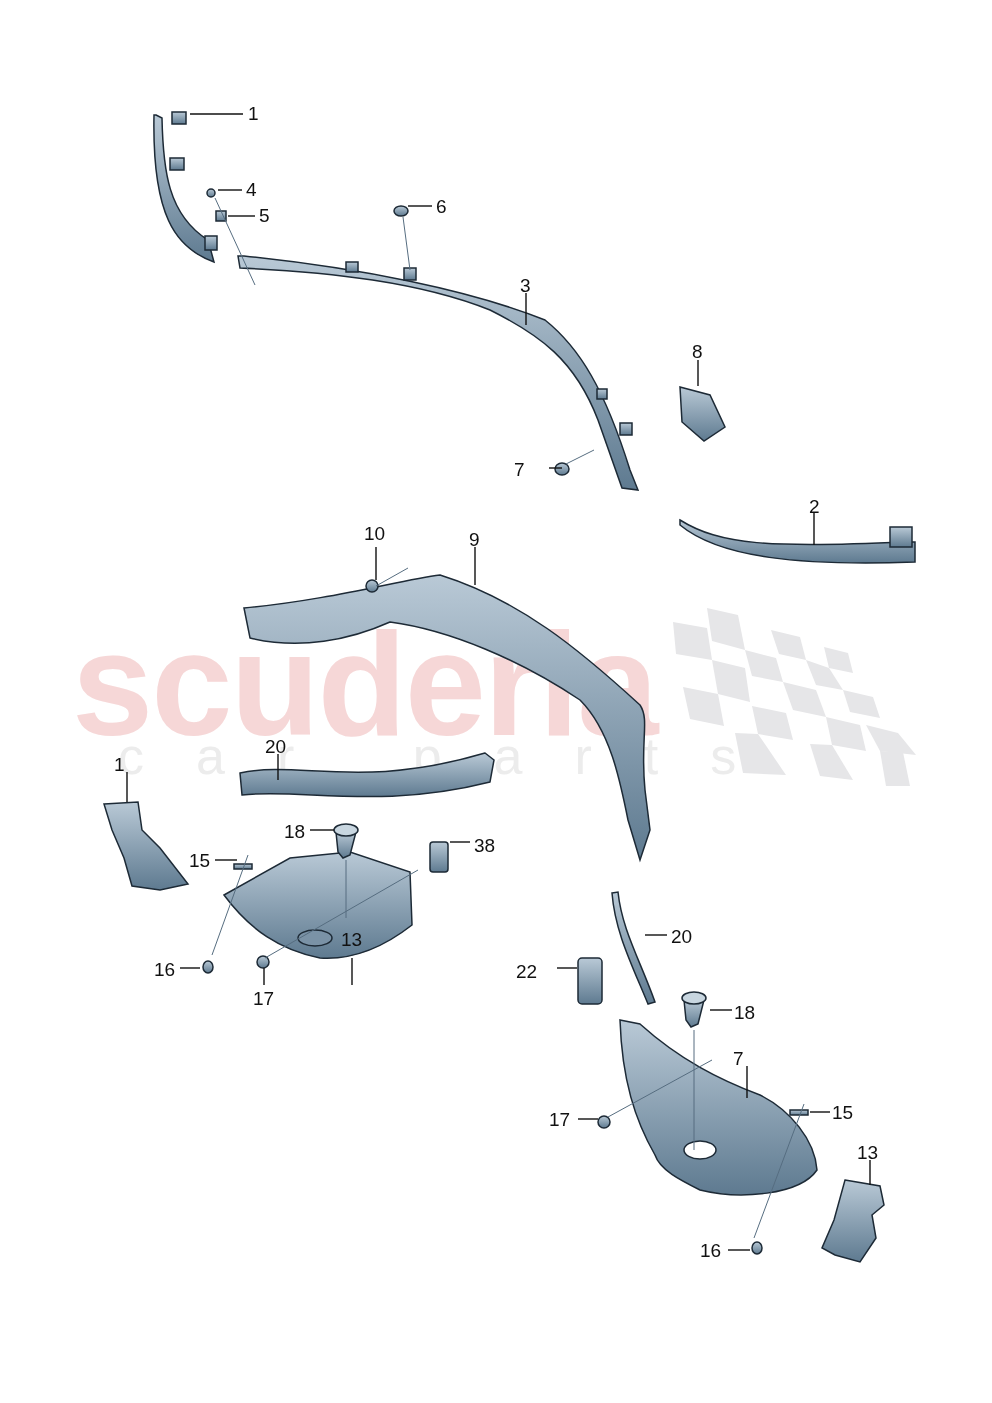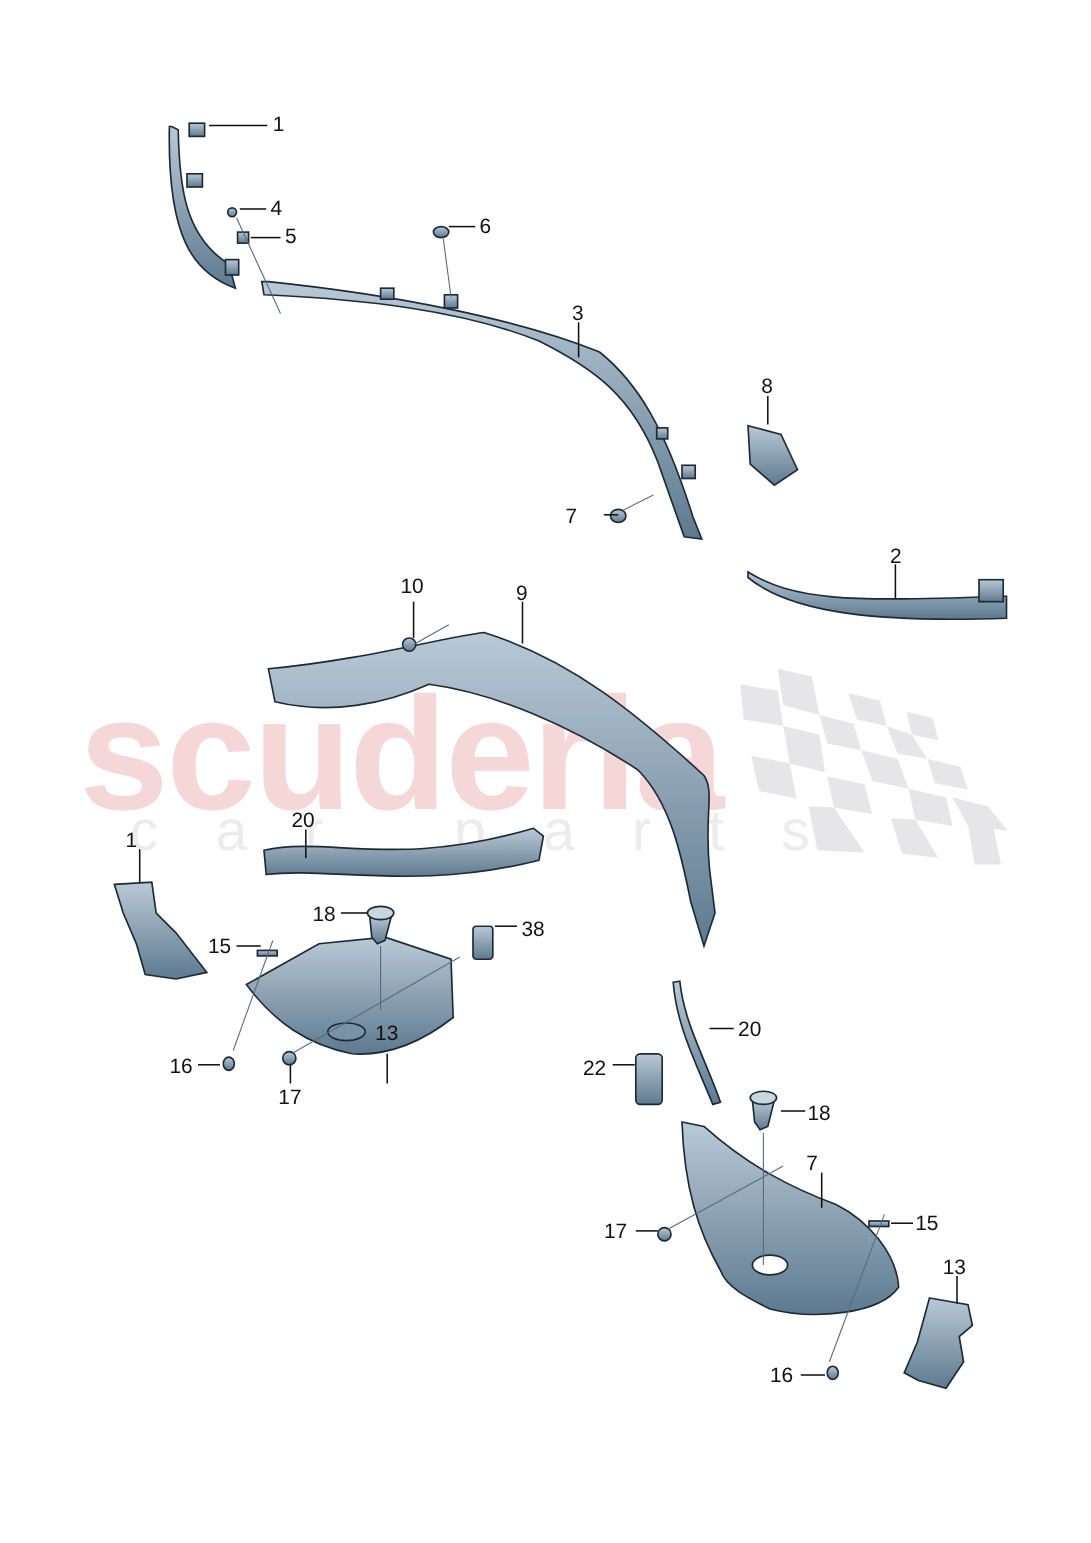--- a/index.html
+++ b/index.html
@@ -165,14 +165,14 @@
   <span class="label" style="left:832px;top:1103px">15</span>
   <span class="label" style="left:154px;top:960px">16</span>
   <span class="label" style="left:700px;top:1241px">16</span>
   <span class="label" style="left:253px;top:989px">17</span>
   <span class="label" style="left:549px;top:1110px">17</span>
   <span class="label" style="left:284px;top:822px">18</span>
   <span class="label" style="left:734px;top:1003px">18</span>
   <span class="label" style="left:265px;top:737px">20</span>
   <span class="label" style="left:671px;top:927px">20</span>
   <span class="label" style="left:474px;top:836px">38</span>
-  <span class="label" style="left:530px;top:962px">22</span>
+  <span class="label" style="left:516px;top:962px">22</span>
 </div>
 
 </body></html>

